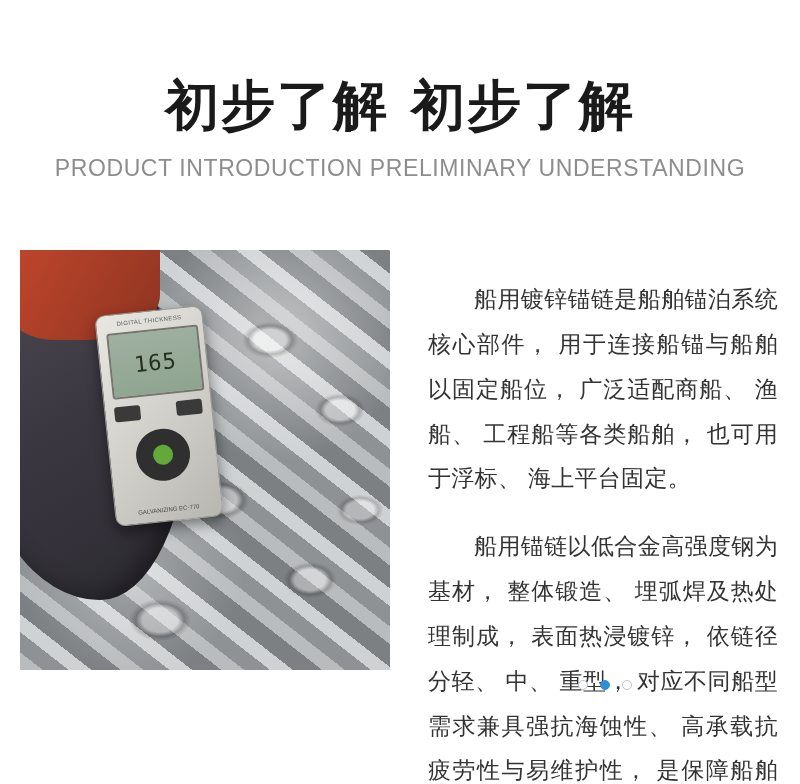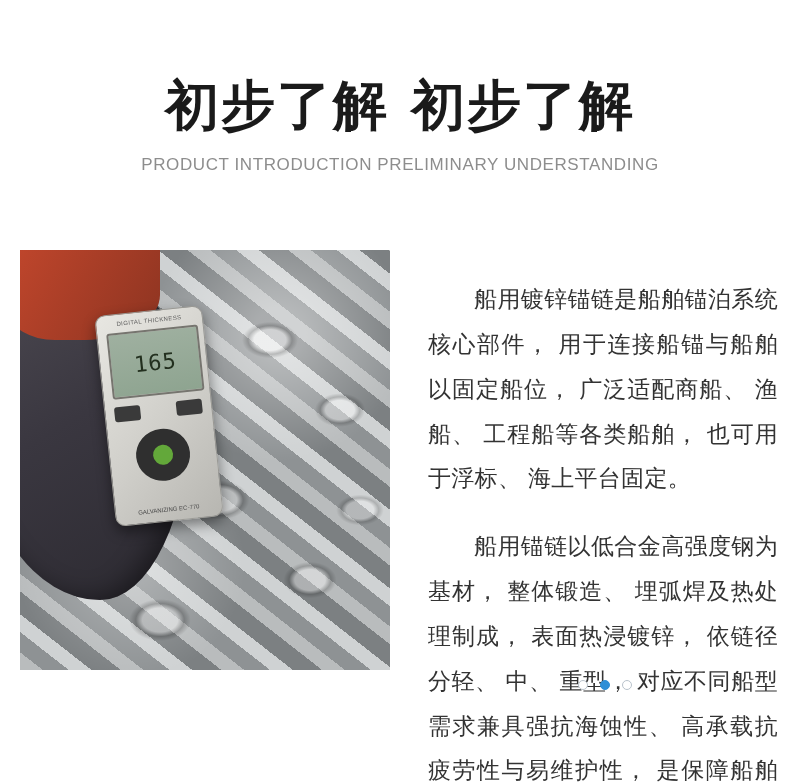--- a/index.html
+++ b/index.html
@@ -38,21 +38,21 @@
   }
   .title-main {
     font-weight: bold;
   }
   .title-sub {
     font-weight: bold;
     margin-top: 24px;
   }
   .subtitle {
     margin-top: 20px;
-    font-size: 17px;
+    font-size: 23px;
     color: #8d8d8d;
     letter-spacing: 0.6px;
     font-weight: 500;
   }
 
   
   .content {
     position: absolute;
     top: 250px;
     left: 0;

